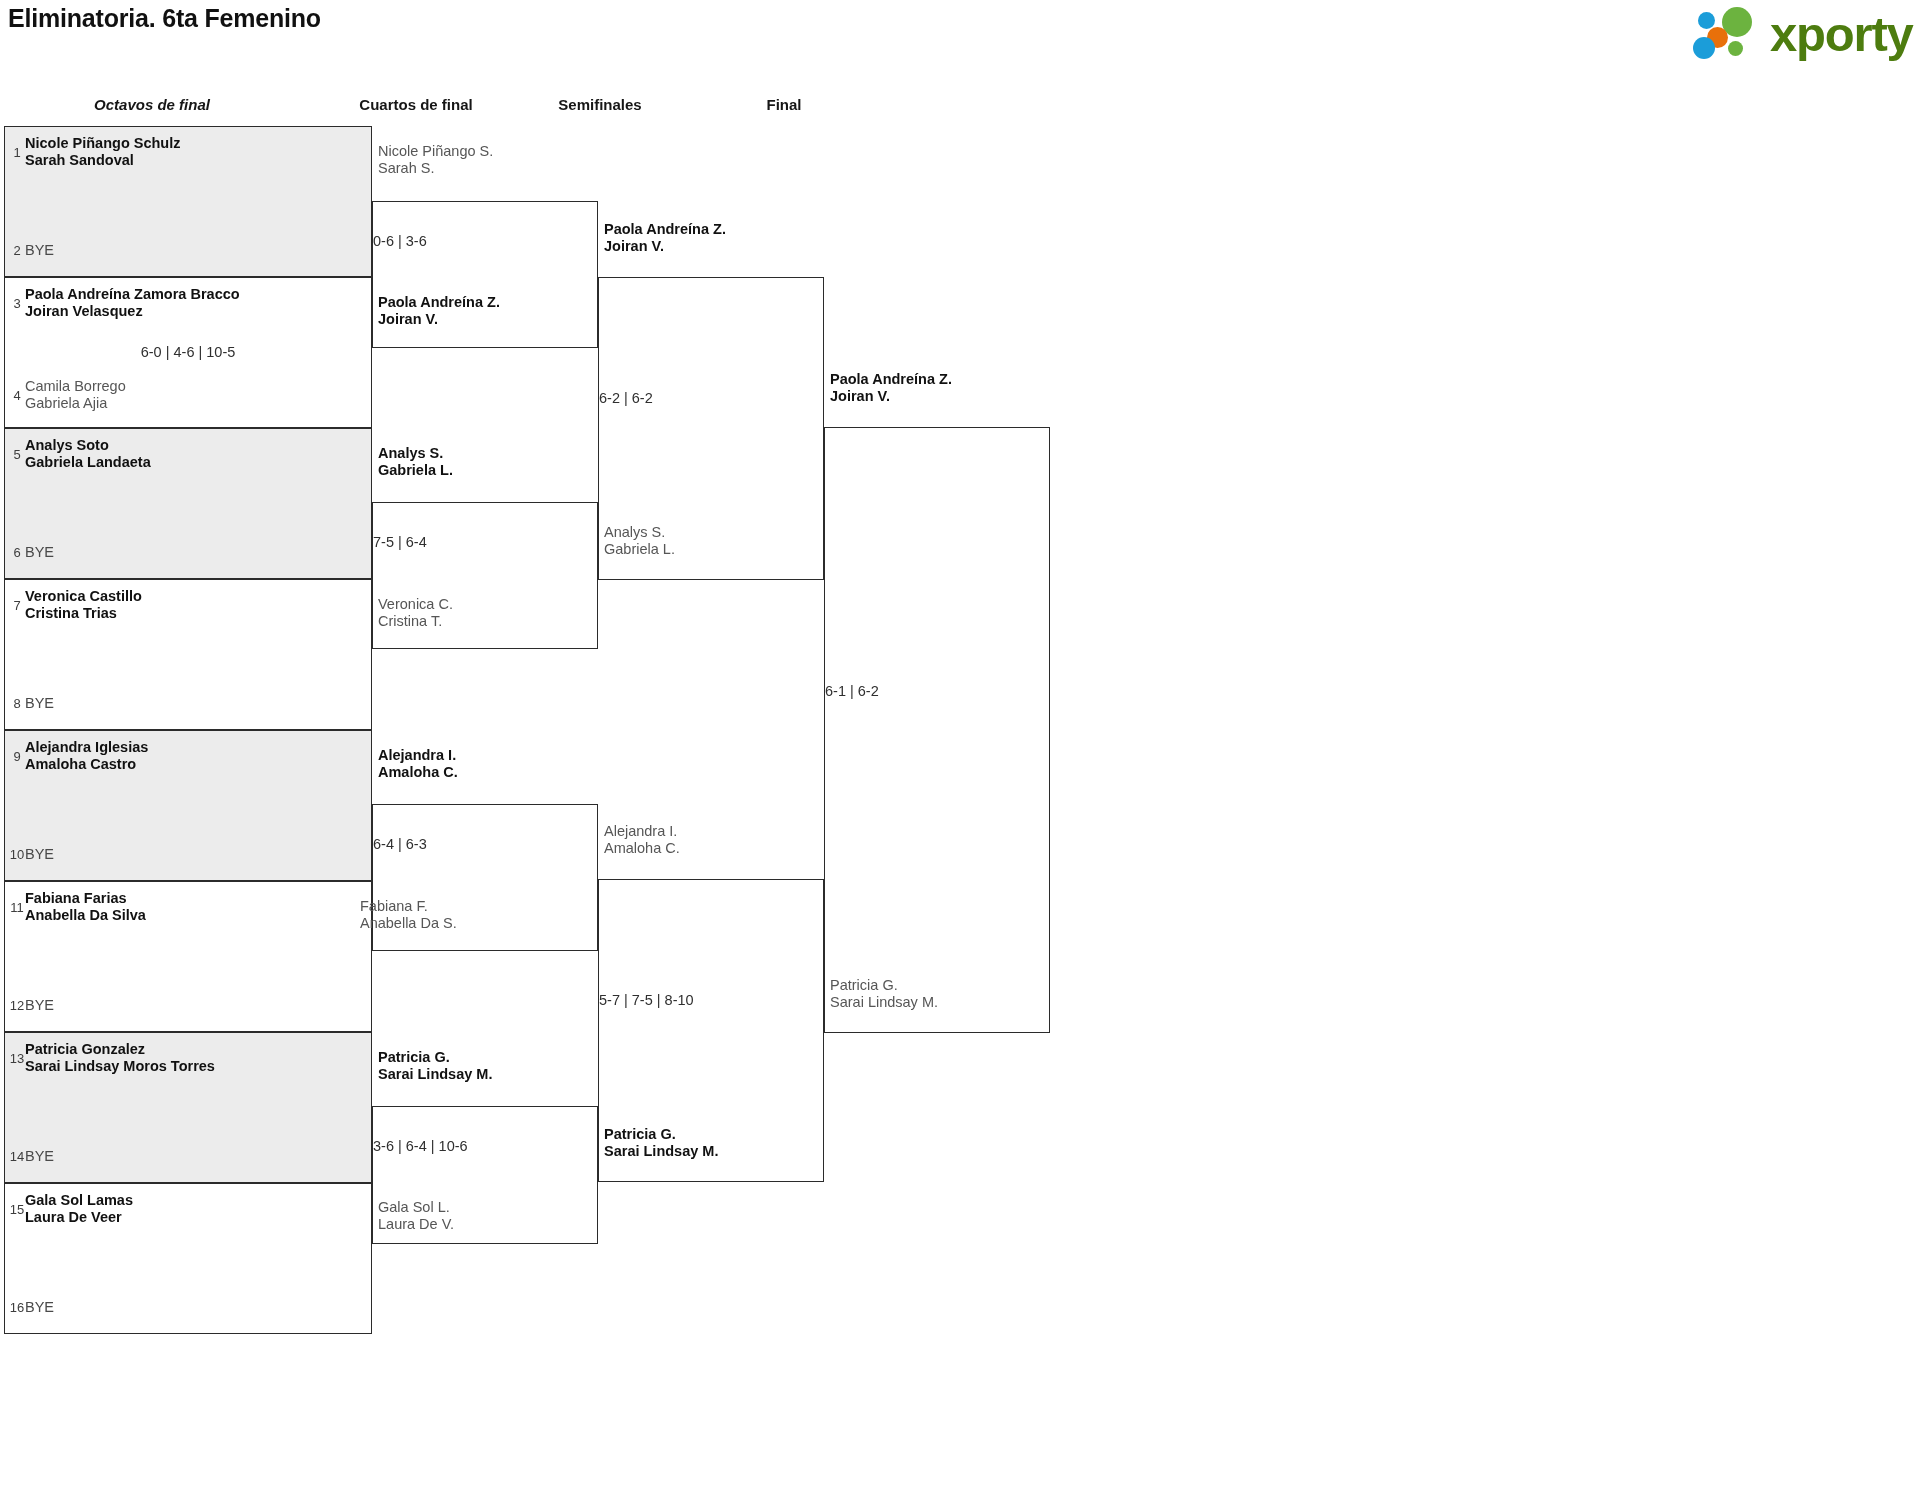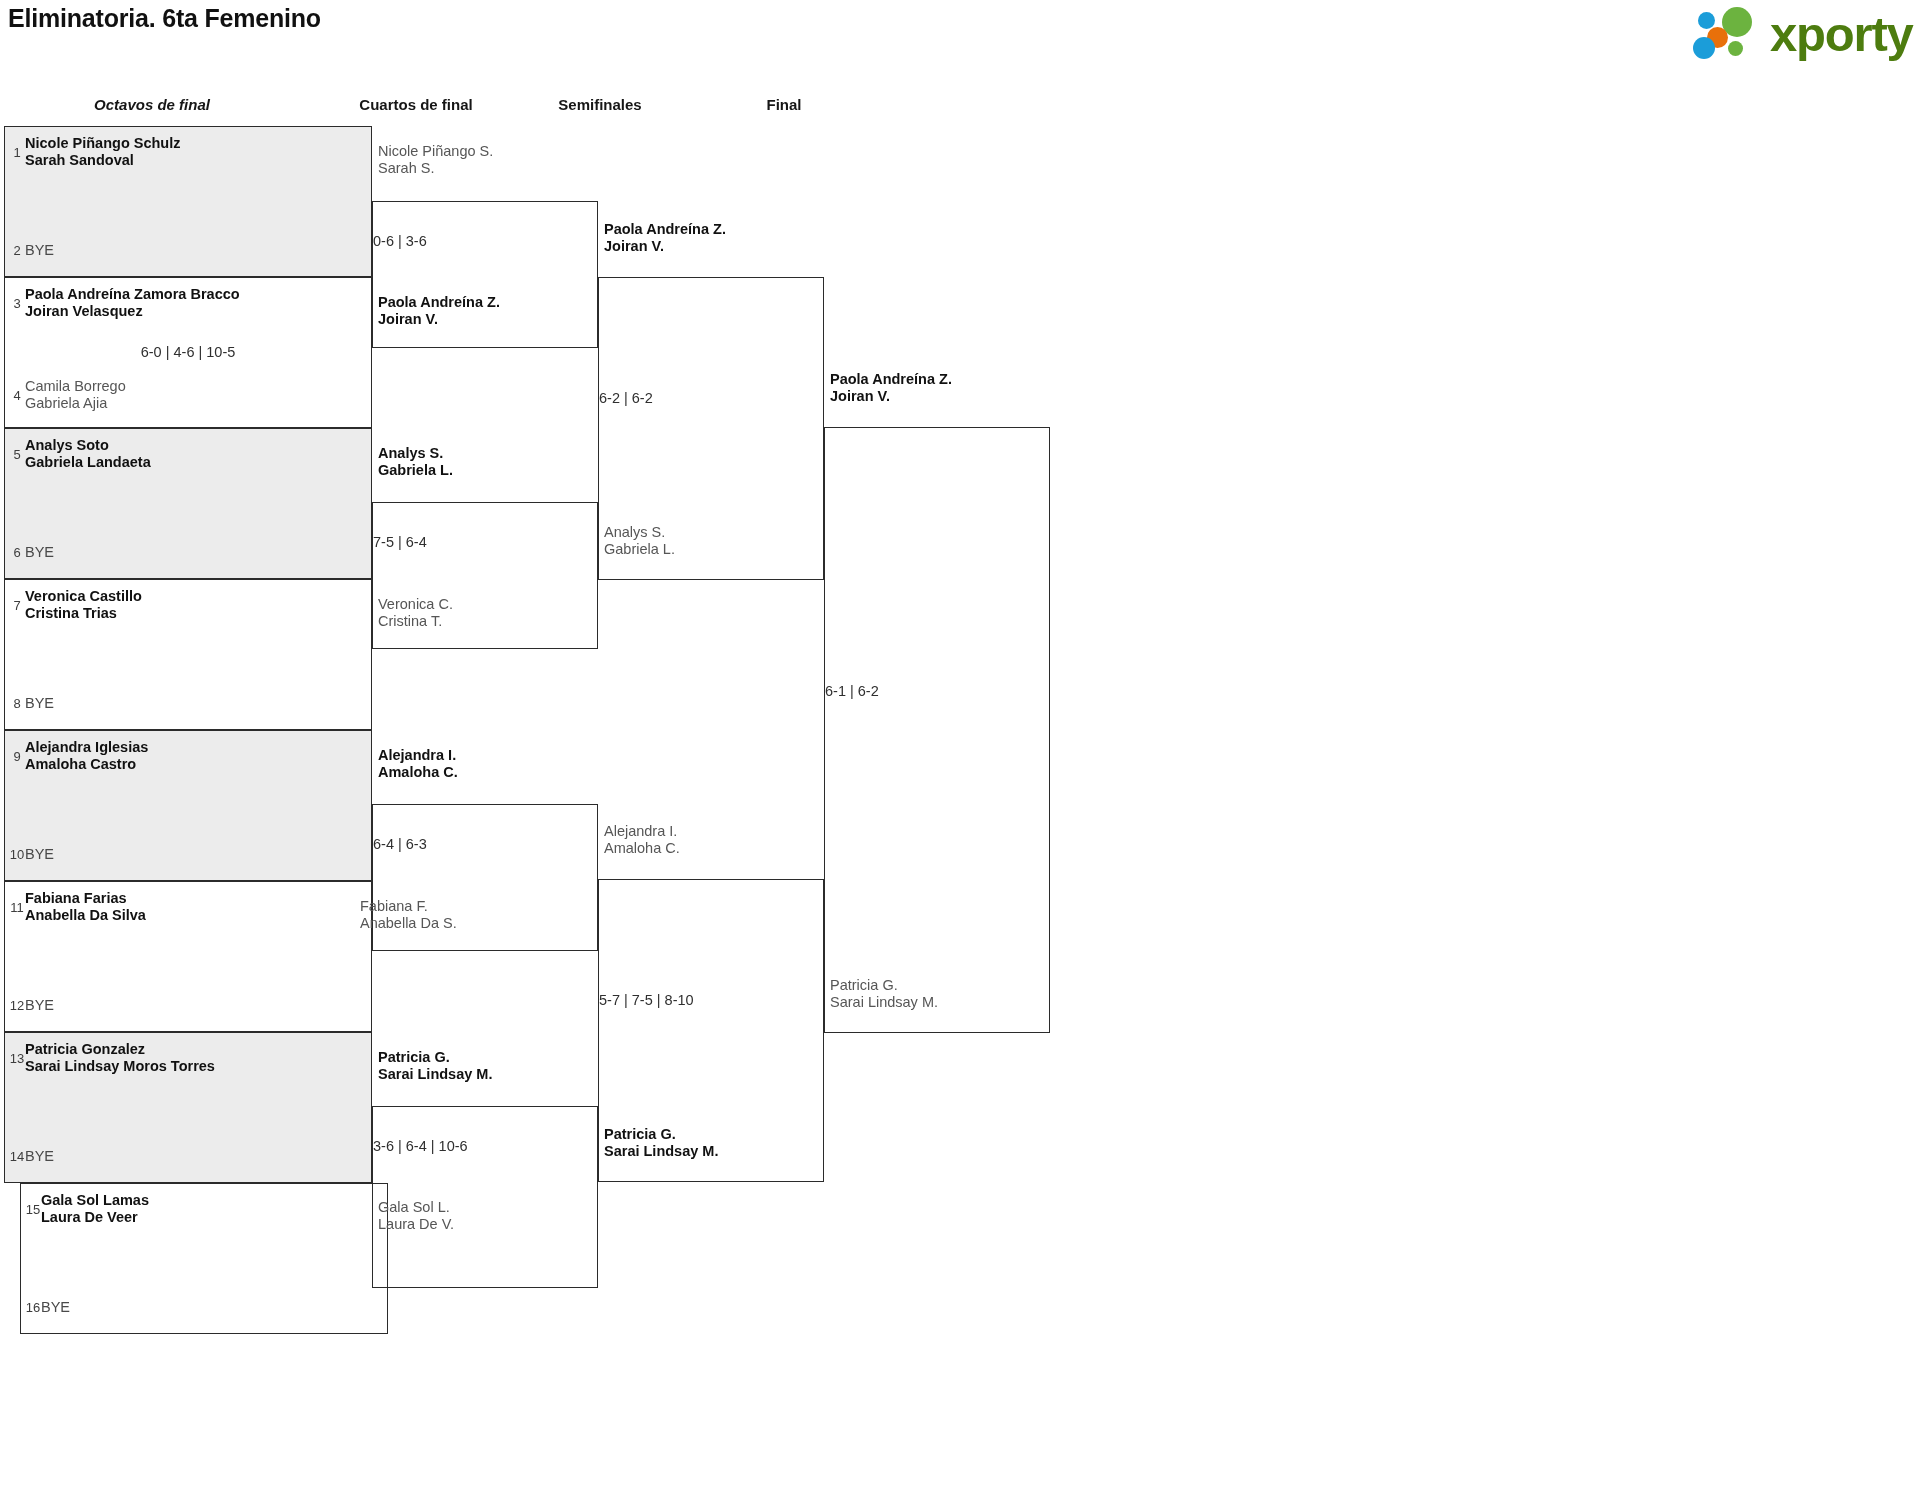--- a/index.html
+++ b/index.html
@@ -257,21 +257,21 @@
     <div class="slot bye" style="top:115px;">
       <div class="slot-inner">
         <span class="seed">14</span>
         <span class="names">
           <span class="nm">BYE</span>
         </span>
       </div>
     </div>
   </div>
 
-  <div class="r1-block" style="left:20px; top:1183px; width:368px; height:151px;">
+  <div class="r1-block" style="left:4px; top:1183px; width:368px; height:151px;">
     <div class="slot winner" style="top:8px;">
       <div class="slot-inner">
         <span class="seed">15</span>
         <span class="names">
           <span class="nm">Gala Sol Lamas</span>
           <span class="nm">Laura De Veer</span>
         </span>
       </div>
     </div>
     <div class="r1-score" style="top:66px;"></div>
@@ -319,21 +319,21 @@
   </div>
   <div class="tlabel loser" style="left:360px; top:898px;">
     <span class="nm">Fabiana F.</span>
     <span class="nm">Anabella Da S.</span>
   </div>
 
   <div class="tlabel winner" style="left:378px; top:1049px;">
     <span class="nm">Patricia G.</span>
     <span class="nm">Sarai Lindsay M.</span>
   </div>
-  <div class="mbox" style="left:372px; top:1106px; width:226px; height:182px;">
+  <div class="mbox" style="left:372px; top:1106px; width:226px; height:138px;">
     <div class="mbox-score" style="top:31px;">3-6 | 6-4 | 10-6</div>
   </div>
   <div class="tlabel loser" style="left:378px; top:1199px;">
     <span class="nm">Gala Sol L.</span>
     <span class="nm">Laura De V.</span>
   </div>
 
   <div class="tlabel winner" style="left:604px; top:221px;">
     <span class="nm">Paola Andreína Z.</span>
     <span class="nm">Joiran V.</span>

